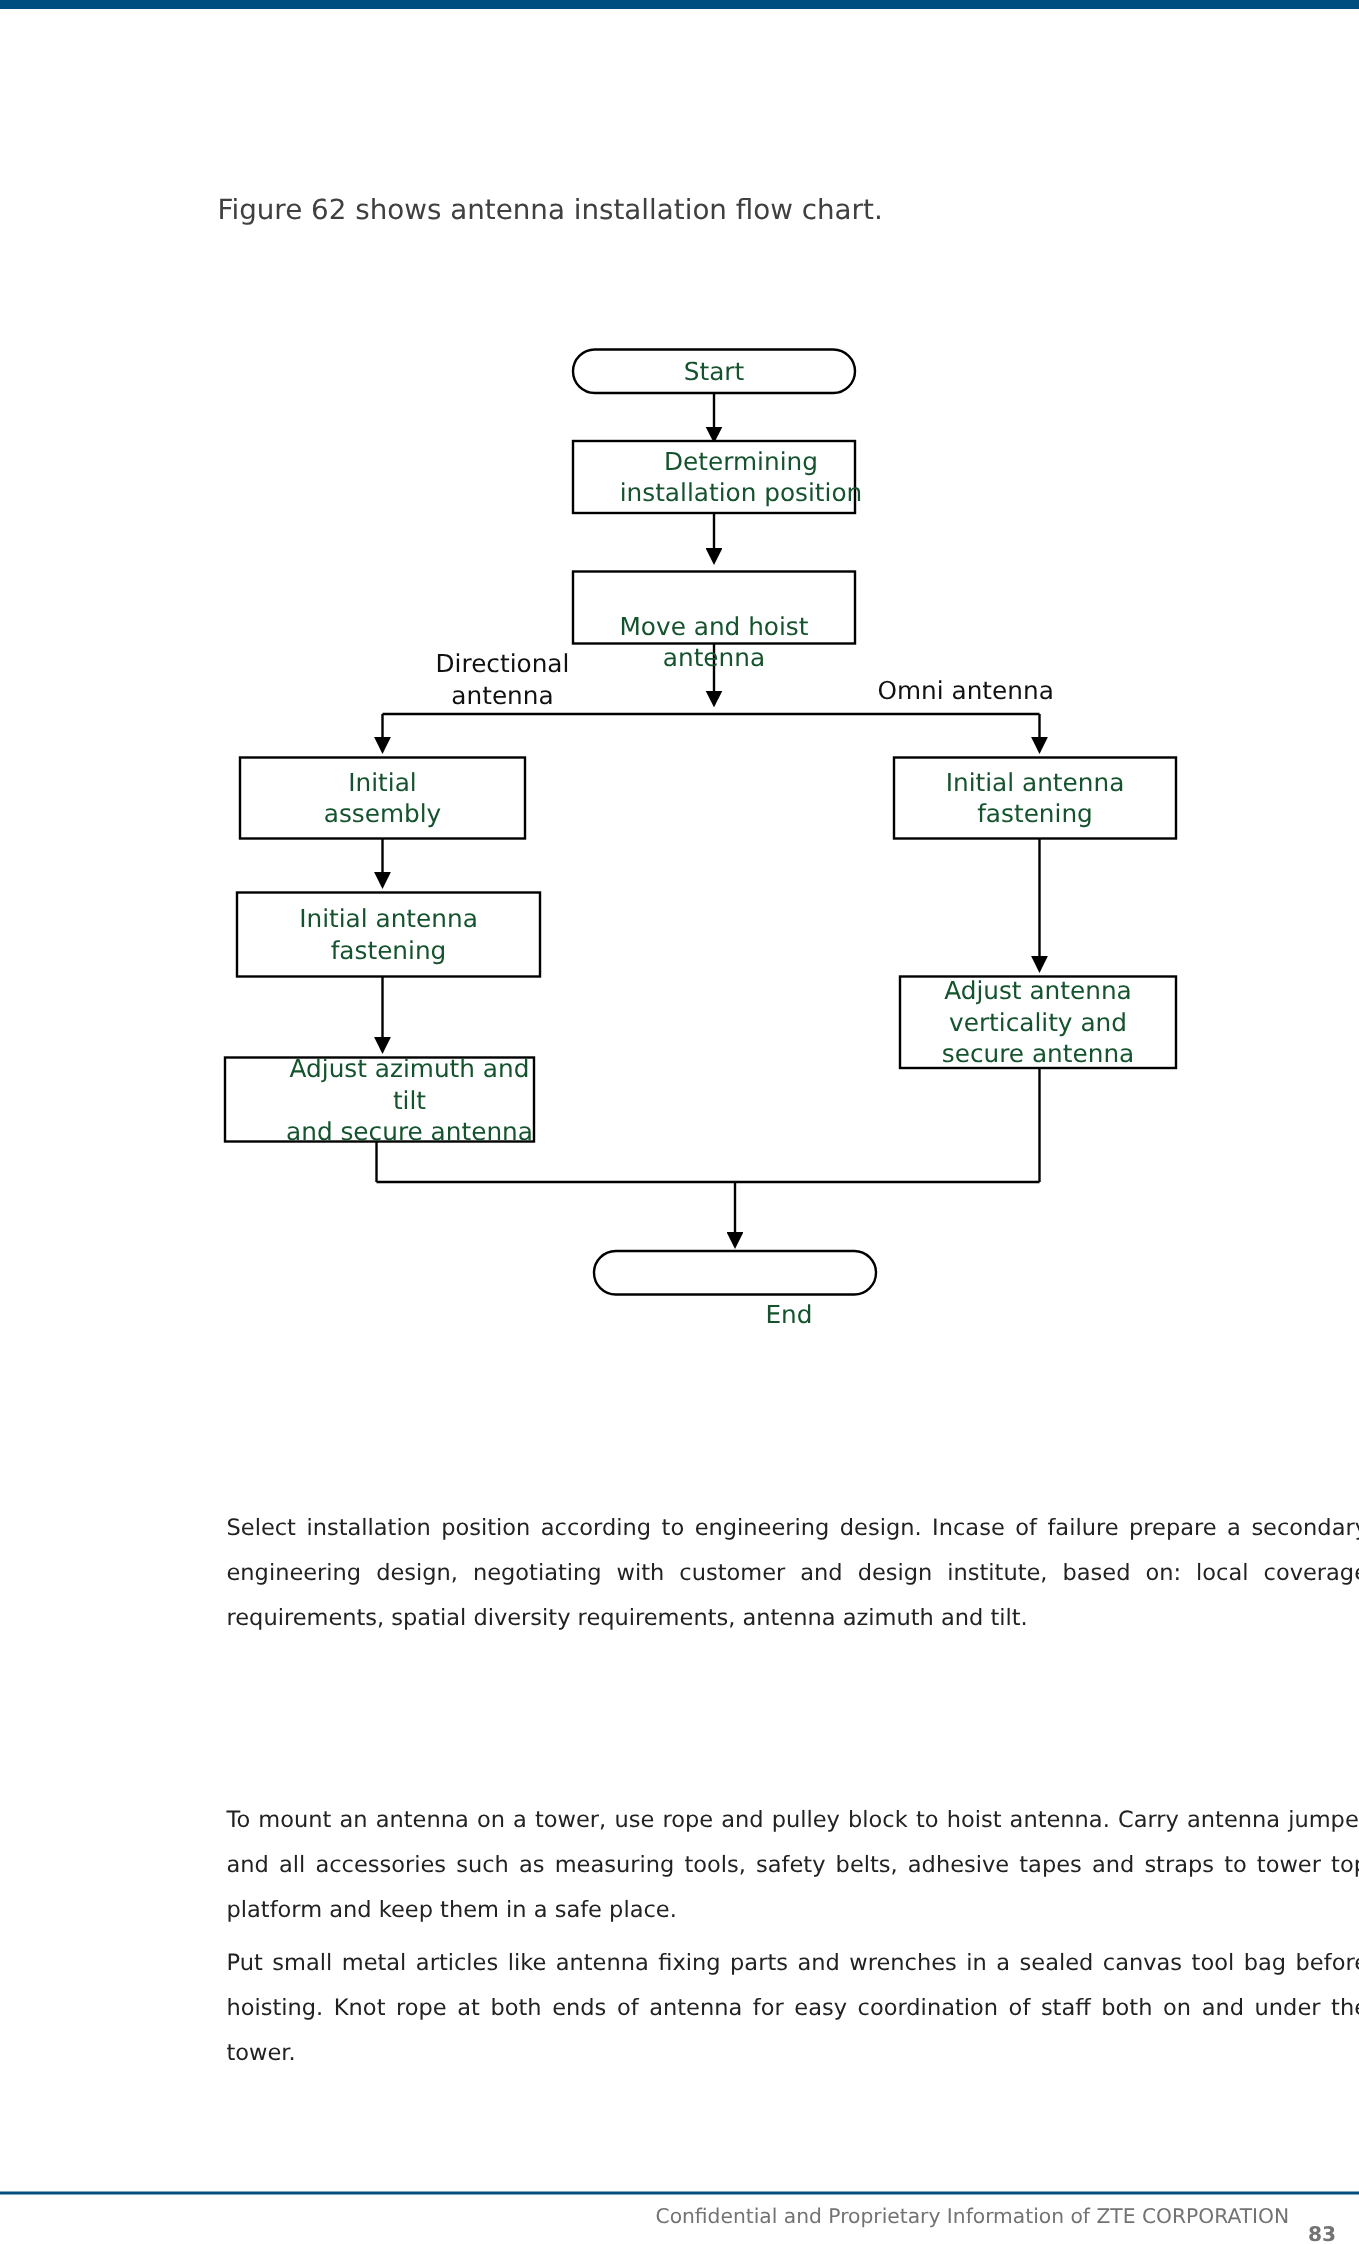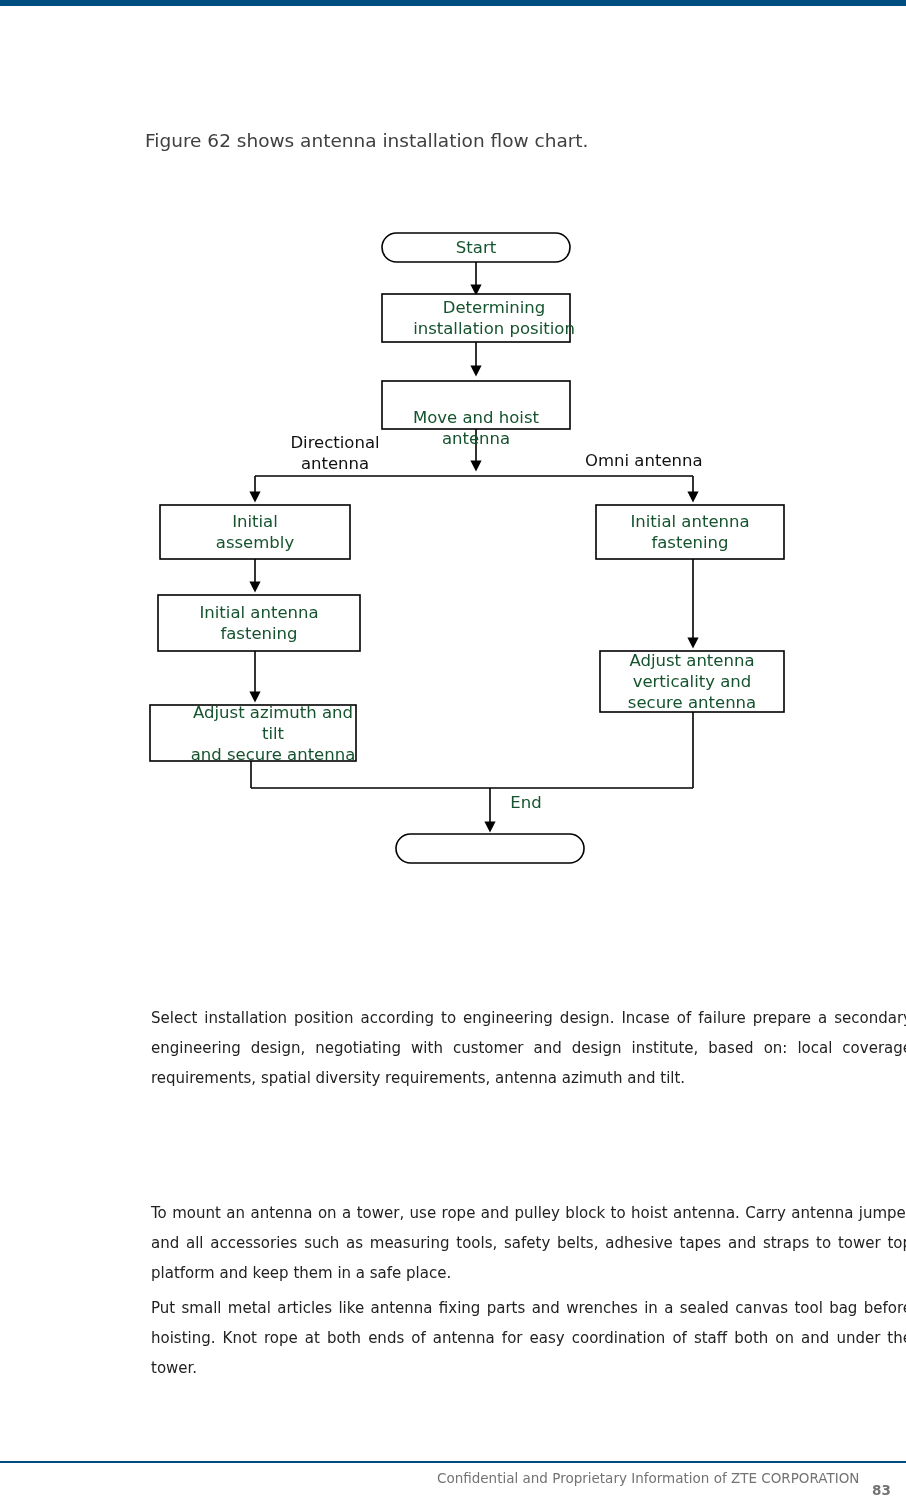--- a/index.html
+++ b/index.html
@@ -197,21 +197,21 @@
   <span style="white-space:pre-line;">Initial antenna
 fastening</span>
 </div>
 
 <div class="node-label" style="left:600px; top:651px; width:184px; height:61px;">
   <span style="white-space:pre-line;text-align:center;">Adjust antenna
 verticality and
 secure antenna</span>
 </div>
 
-<div class="node-label" style="left:396px; top:788px; width:164px; height:29px;padding-left:48px;">
+<div class="node-label" style="left:396px; top:862px; width:164px; height:29px;padding-left:48px;">
   <span>End</span>
 </div>
 
 <div class="edge-label" style="left:245px; top:432px; width:180px;">Directional
 antenna</div>
 
 <div class="edge-label" style="left:585px; top:450px; width:190px; text-align:left;">Omni antenna</div>
 
 <p class="para p1">Select installation position according to engineering design. Incase of failure prepare a secondary engineering design, negotiating with customer and design institute, based on: local coverage requirements, spatial diversity requirements, antenna azimuth and tilt.</p>
 

